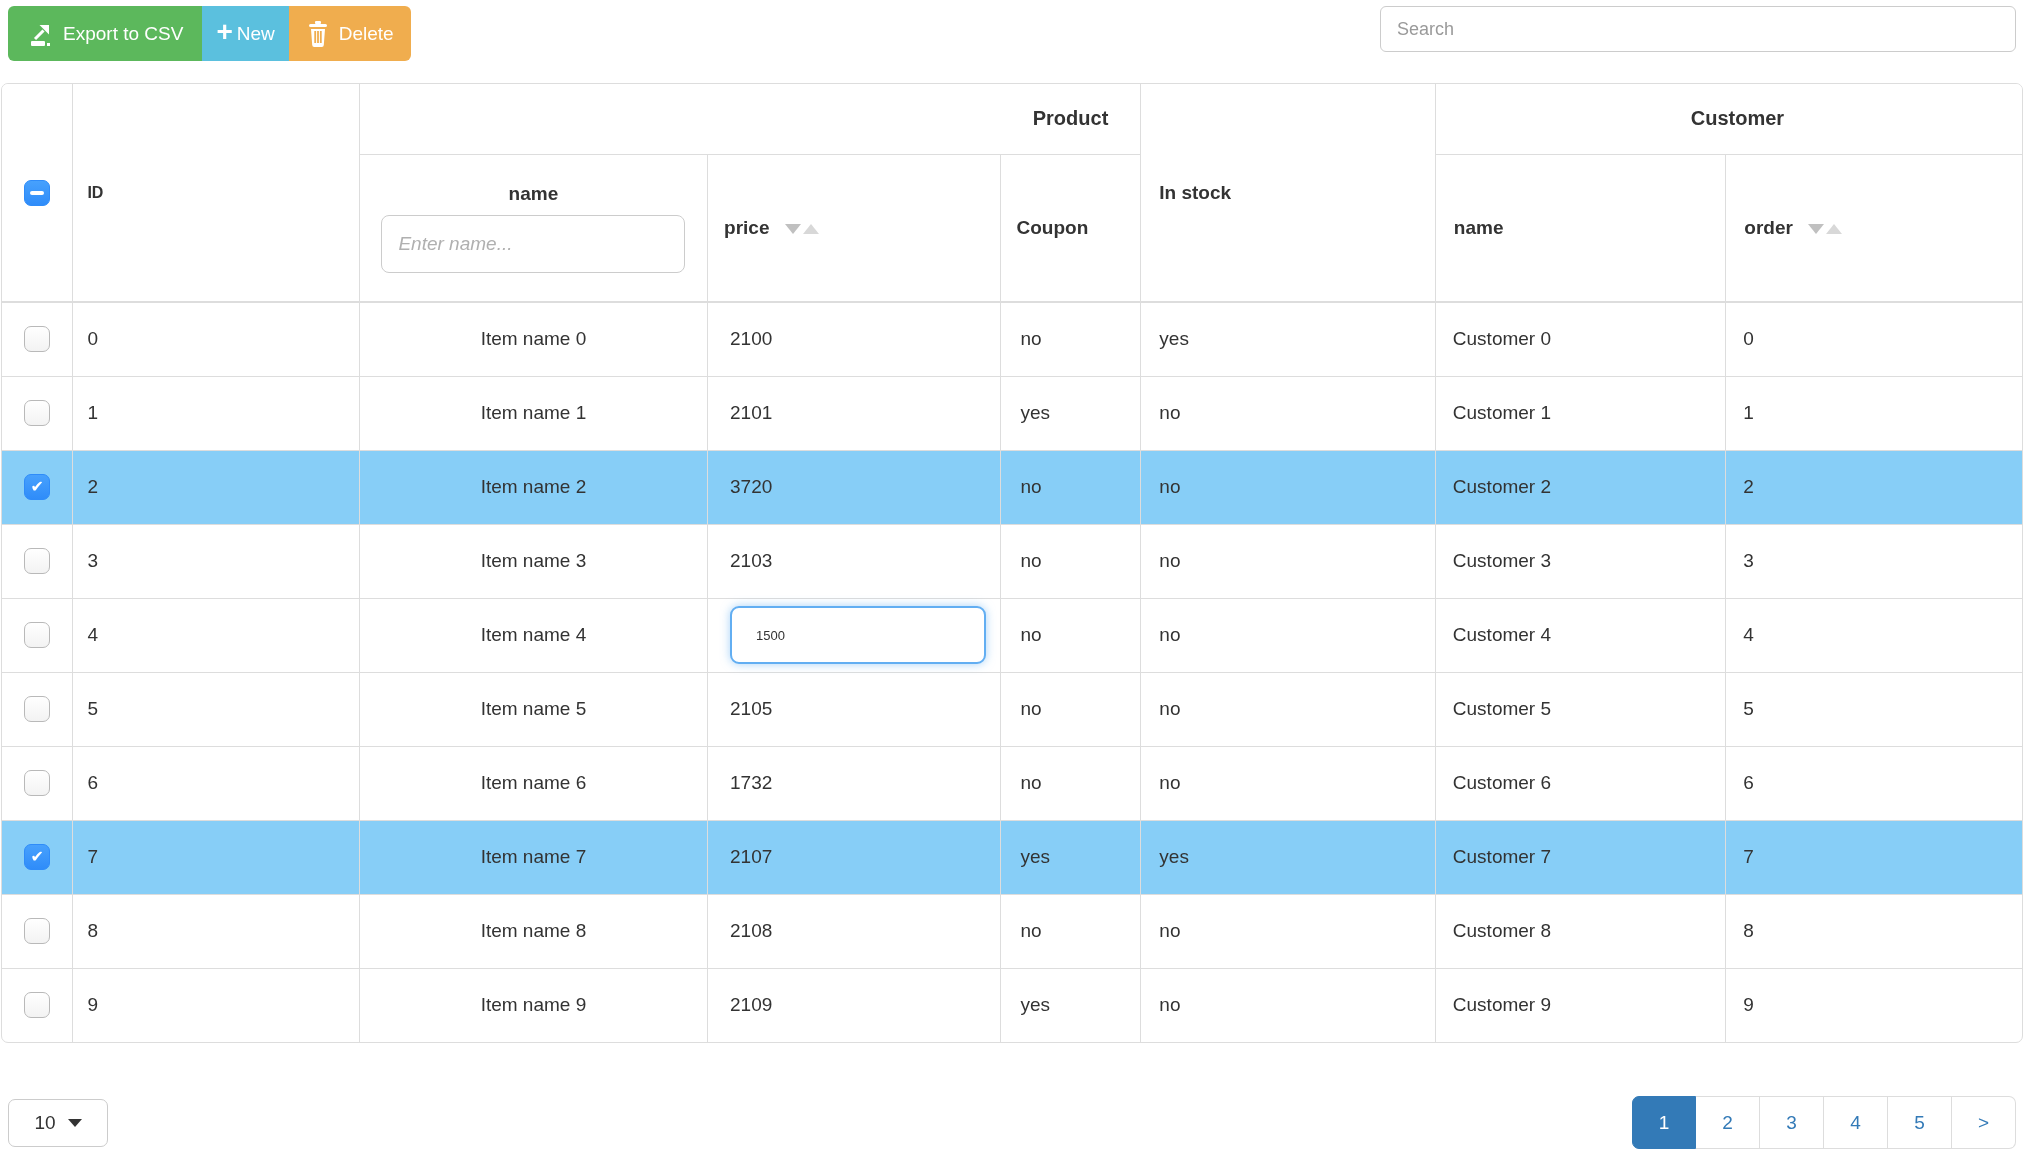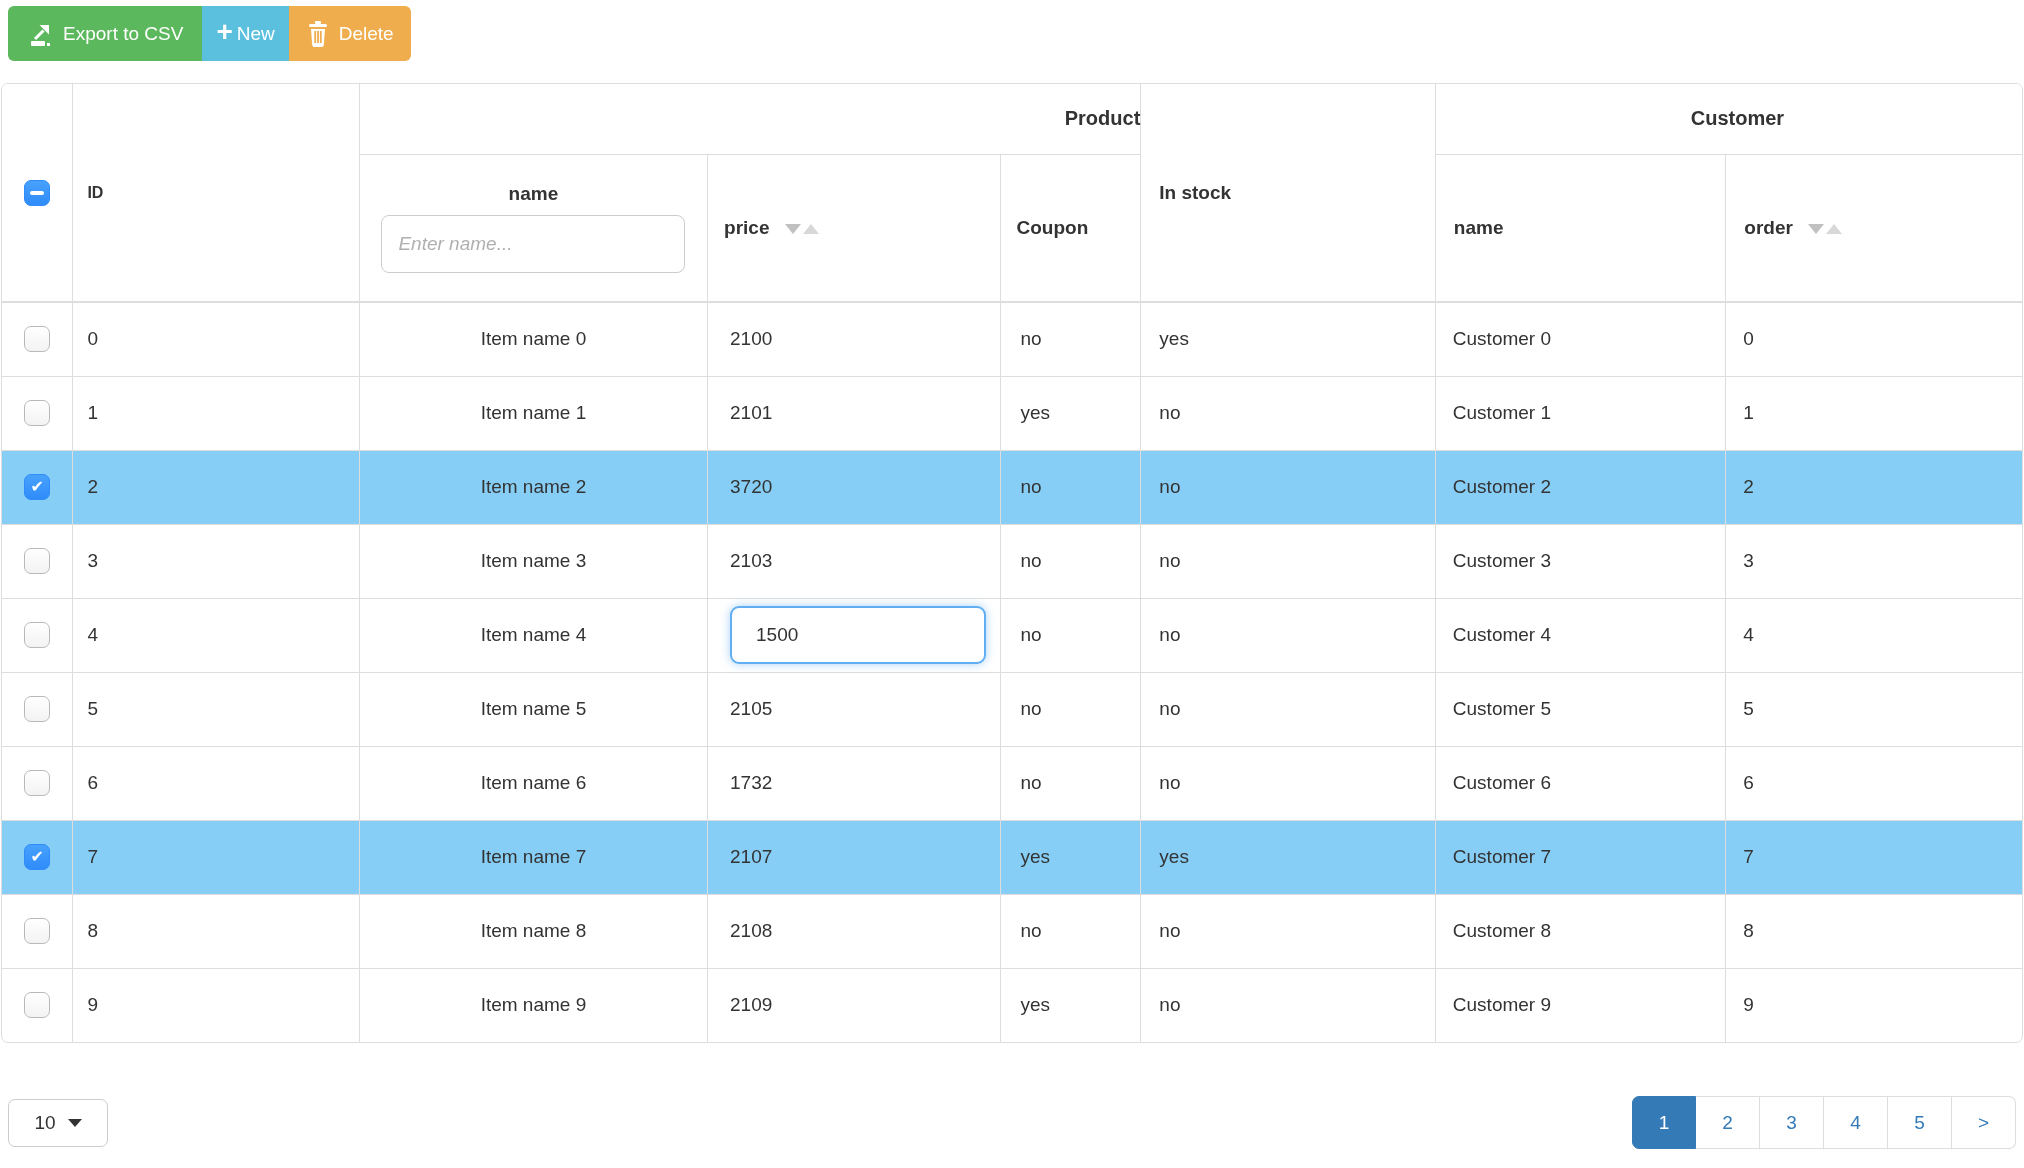--- a/index.html
+++ b/index.html
@@ -32,21 +32,21 @@
   th, td { border:1px solid #ddd; vertical-align:middle; }
   th:first-child, td:first-child { border-left:0; }
   th:last-child,  td:last-child  { border-right:0; }
   thead tr:first-child th { border-top:0; }
   tbody tr:last-child td { border-bottom:0; }
   tbody tr:first-child td { border-top:2px solid #ddd; }
 
   thead tr:first-child { height:70px; }
   thead tr:nth-child(2) { height:148px; }
   th { font-weight:bold; font-size:19px; text-align:left; background:#fff; }
-  .th-product  { text-align:right; padding-right:0; font-size:20px; }
+  .th-product  { text-align:right; padding-right:32px; font-size:20px; }
   .th-customer { padding-left:18px; font-size:20px;text-align:center; }
   .th-id      { padding-left:14px; font-size:16px; }
   .th-instock { padding-left:18px; }
   .th-name   { text-align:center; }
   .th-price  { padding-left:16px; }
   .th-coupon { padding-left:16px; }
   .th-cname  { padding-left:18px; }
   .th-order  { padding-left:18px; }
 
   .name-filter {
@@ -82,21 +82,21 @@
     content:"\2714"; font-family:"DejaVu Sans", sans-serif; position:absolute; color:#fff;
     font-size:16px; font-weight:bold; left:50%; top:50%; transform:translate(-50%,-54%);
   }
   .cb.minus::after {
     content:""; position:absolute; left:50%; top:50%; transform:translate(-50%,-50%);
     width:14px; height:4px; border-radius:2px; background:#fff;
   }
 
   .price-edit {
     width:256px; height:58px; border:2px solid #62aef2; border-radius:9px;
-    box-shadow:0 0 10px rgba(98,174,242,.55); font-size:19px; font-family:inherit;
+    box-shadow:0 0 10px rgba(98,174,242,.55); font-size:13px; font-family:inherit;
     padding:0 24px; outline:none; color:#333;
   }
 
   
   .footer { display:flex; justify-content:space-between; align-items:center; margin:53px 8px 0 8px; }
   .pagesize {
     display:inline-flex; align-items:center; justify-content:center; gap:12px;
     width:100px; height:48px; background:#fff; border:1px solid #ccc; border-radius:7px;
     font-size:19px; color:#333; font-family:inherit; cursor:pointer;
   }
@@ -140,20 +140,21 @@
           <rect x="3" y="3" width="18" height="3" rx="1.5" fill="#fff"></rect>
           <path d="M5 8 h14 l-1.2 16 a2 2 0 0 1 -2 1.9 h-7.6 a2 2 0 0 1 -2 -1.9 z" fill="#fff"></path>
           <rect x="8.3" y="10" width="1.8" height="12" fill="#f0ad4e"></rect>
           <rect x="11.1" y="10" width="1.8" height="12" fill="#f0ad4e"></rect>
           <rect x="13.9" y="10" width="1.8" height="12" fill="#f0ad4e"></rect>
         </svg>
       </span>
       <span>Delete</span>
     </button>
   </div>
+  <input class="search" type="text" placeholder="Search" style="">
 </div>
 
 <div class="table-wrap">
   <table>
     <colgroup>
       <col style="width:3.51%">
         <col style="width:14.18%">
         <col style="width:17.24%">
       <col style="width:14.48%">
         <col style="width:6.97%">

